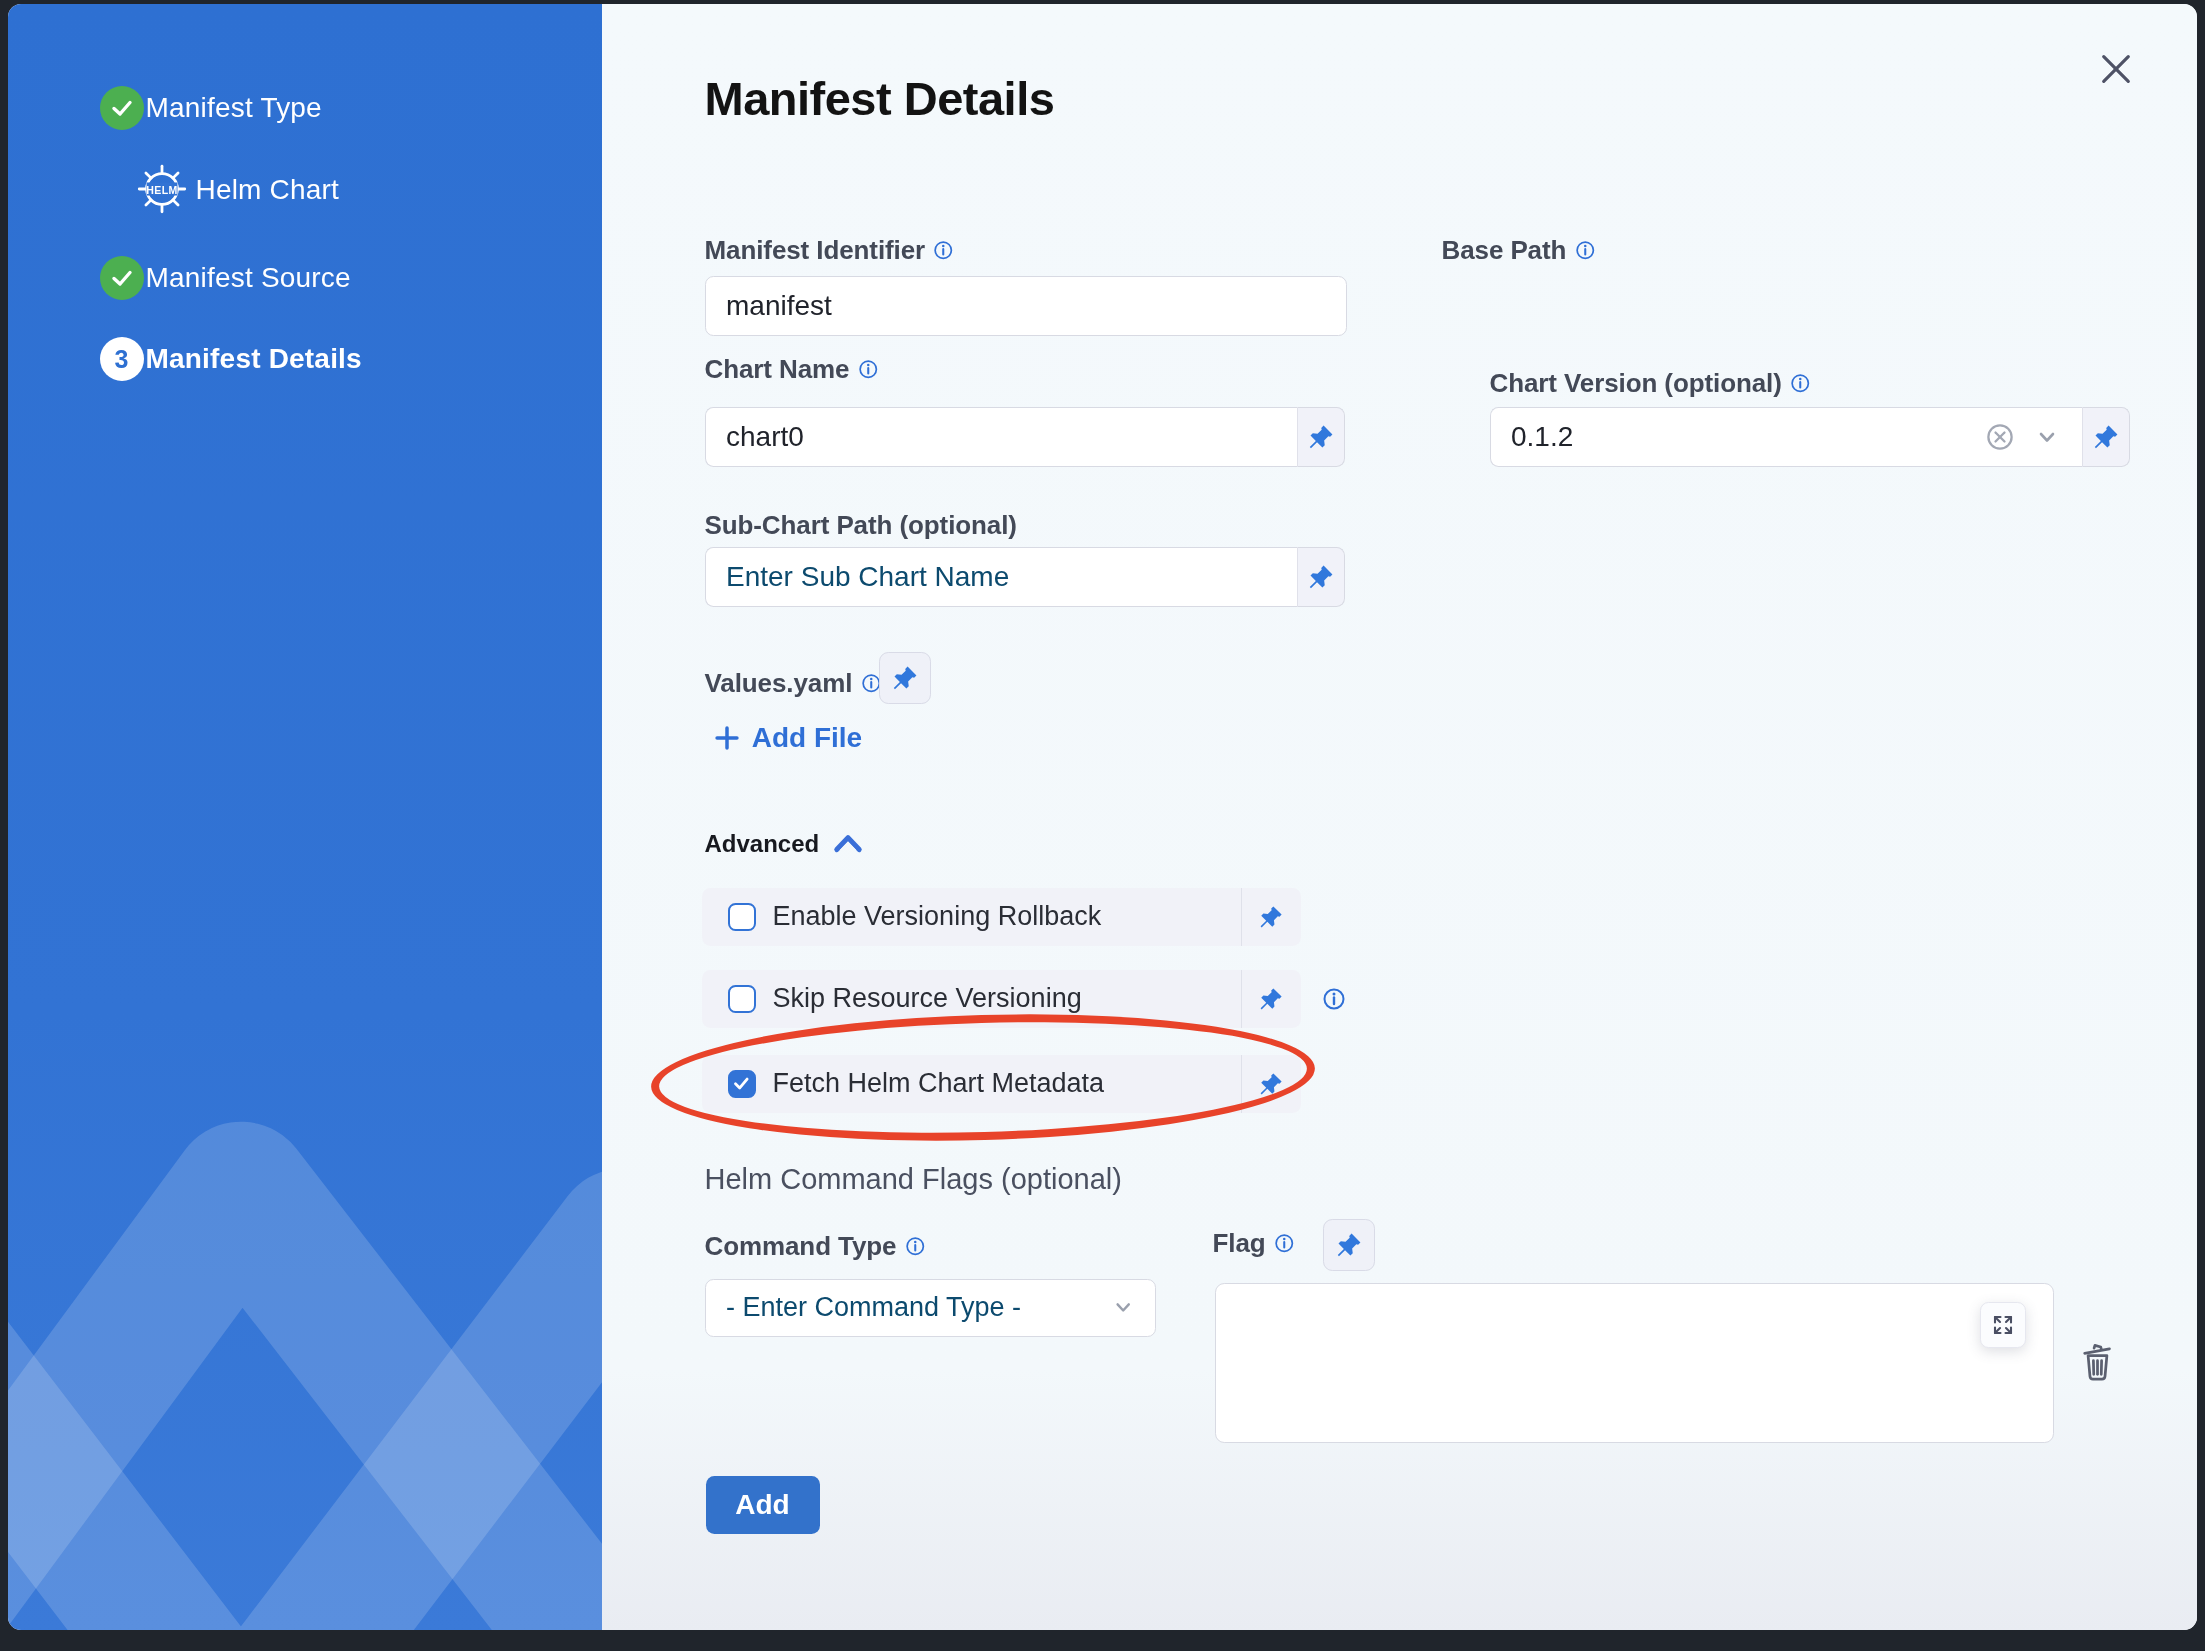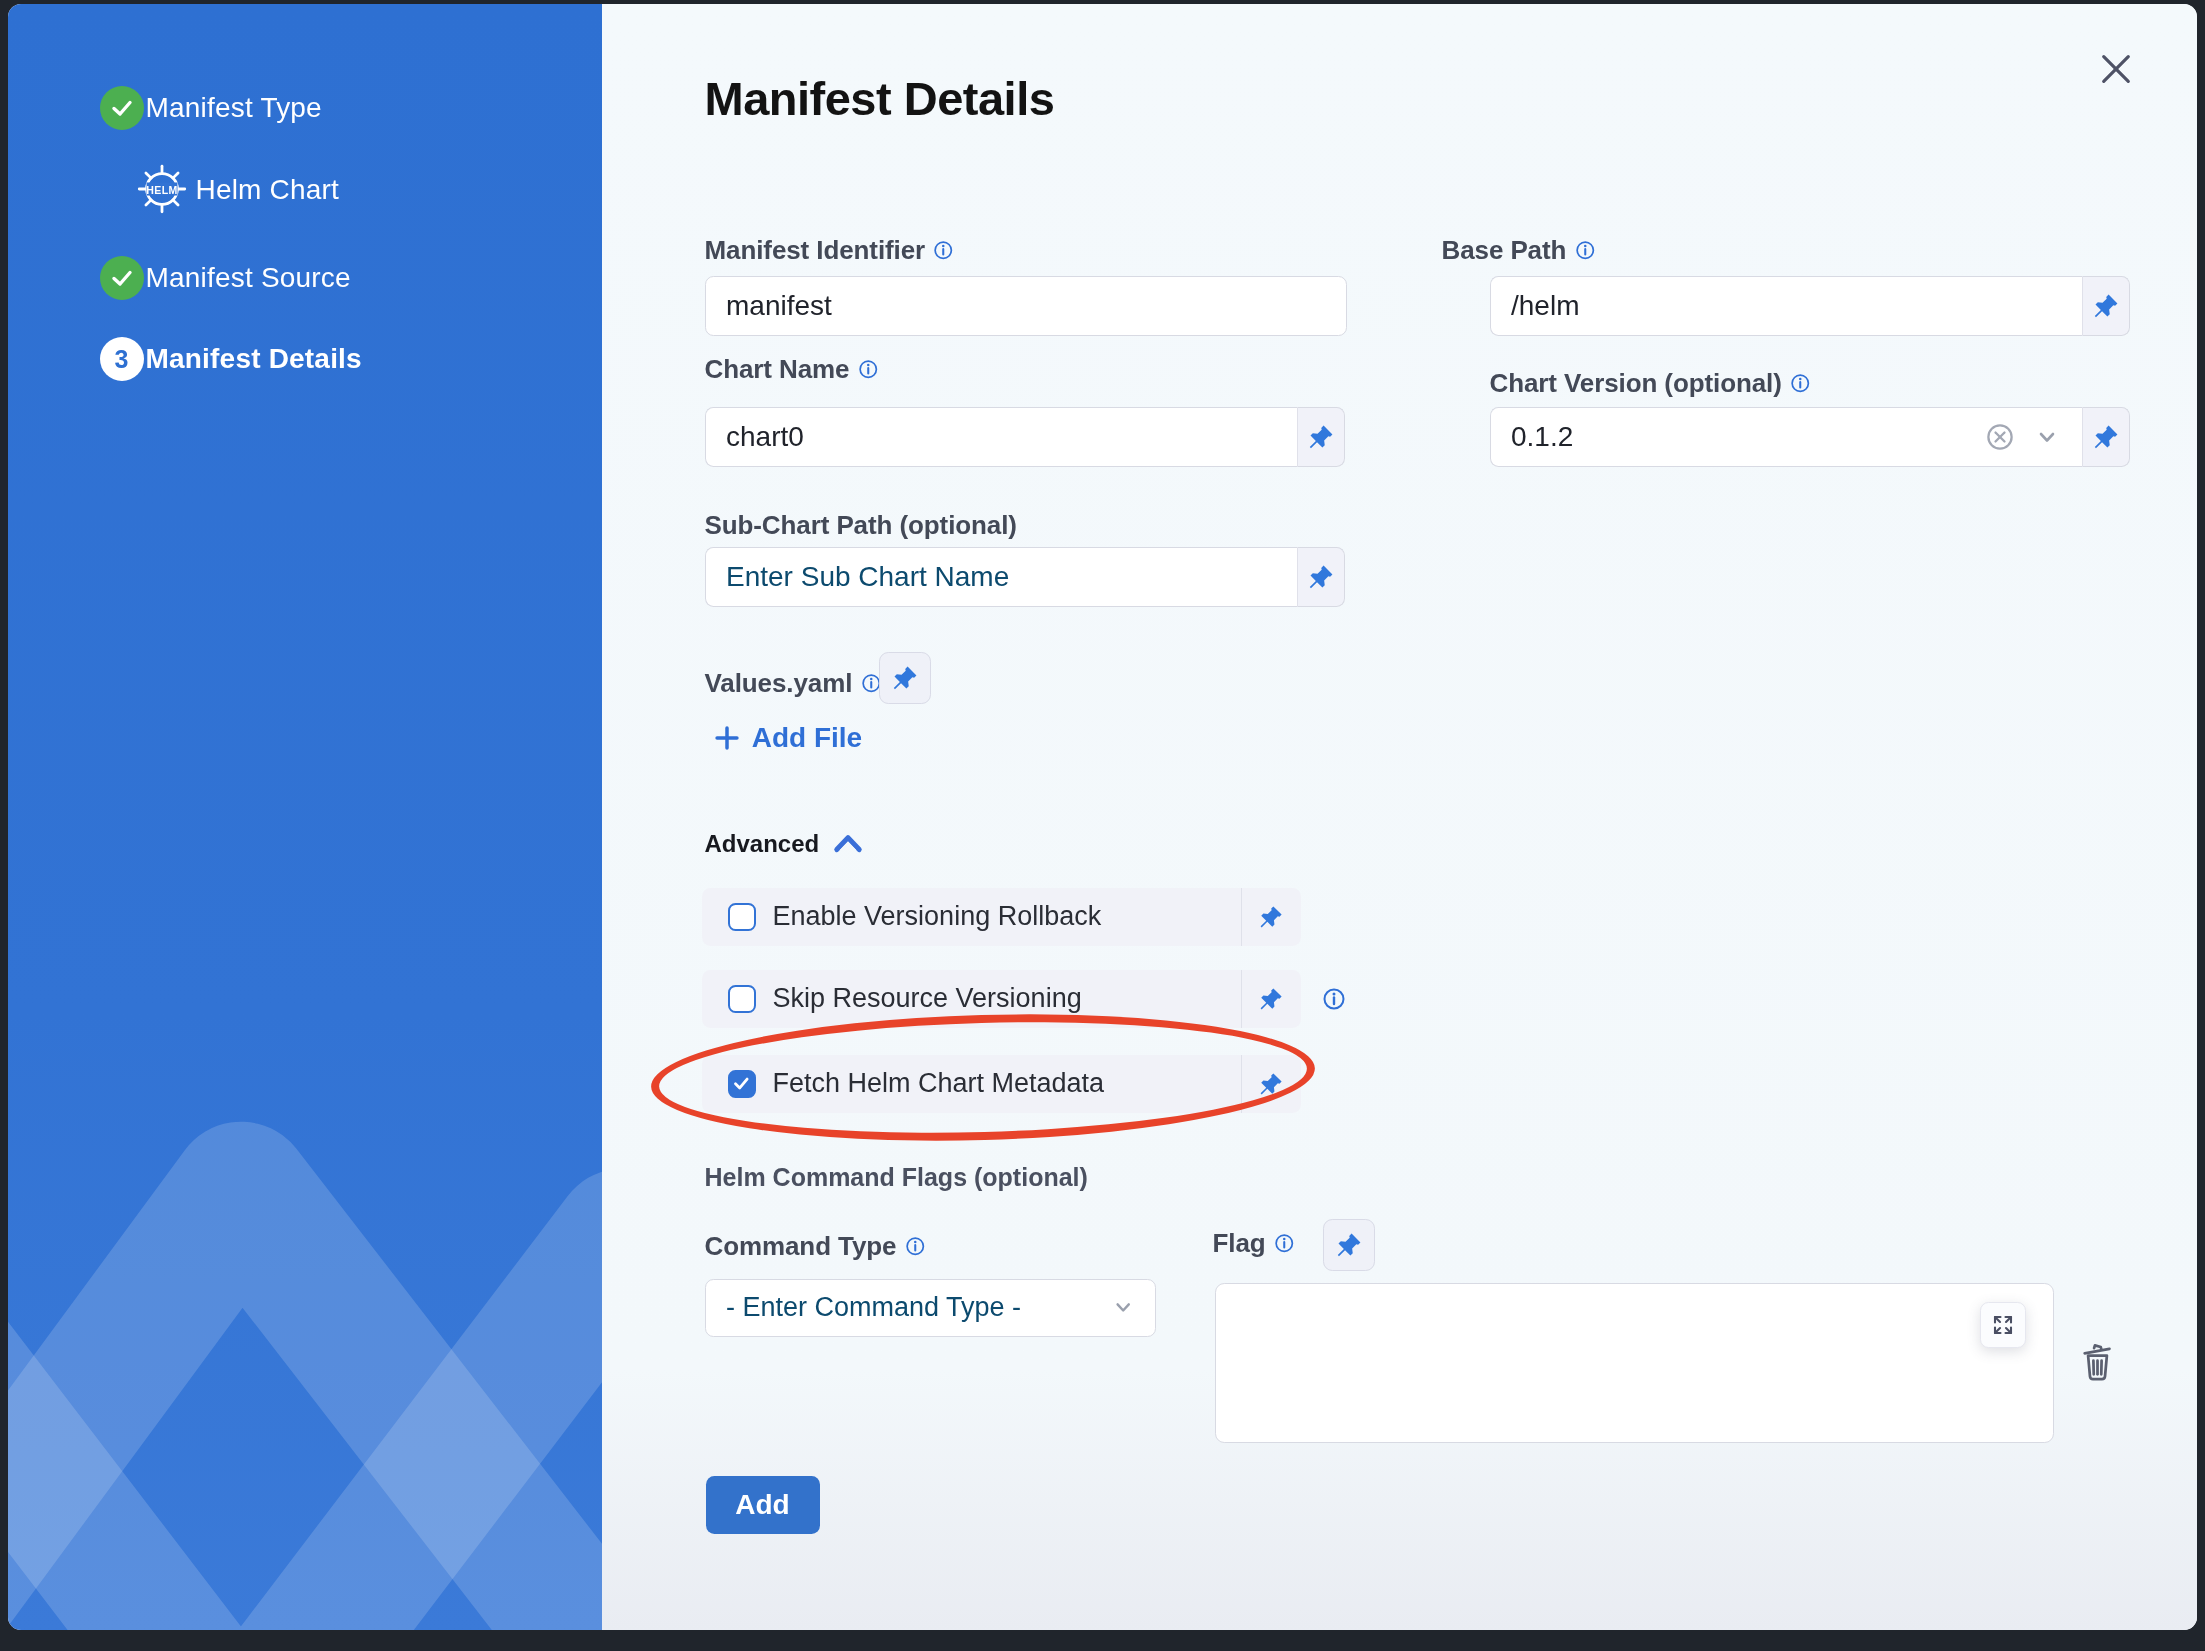--- a/index.html
+++ b/index.html
@@ -94,21 +94,21 @@
     margin-left:auto; width:60px; height:100%; border-left:0.9px solid #dfe1ea;
     display:flex; align-items:center; justify-content:center;
   }
 
   .red-ellipse {
     position:absolute; left:49px; top:1011px; width:664px; height:125px;
     border:8.4px solid #e8432a; border-radius:50%;
     transform:rotate(-1.6deg); pointer-events:none;
   }
 
-  .section-label { font-size:25px; font-weight:700; color:#4a5060; }
+  .section-label { font-size:29px; font-weight:400; color:#4a5060; }
 
   .select {
     background:#ffffff; border:0.9px solid #d8dae3; border-radius:8.4px; height:58px;
     display:flex; align-items:center; padding:0 20.5px; font-size:27px;
   }
   .select .chev { margin-left:auto; }
 
   .textarea {
     background:#ffffff; border:0.9px solid #d8dae3; border-radius:9.3px;
   }
@@ -210,30 +210,20 @@
         <svg class="info-ico" viewBox="0 0 24 24">
             <circle cx="12" cy="12" r="9.5" fill="none" stroke="#2f6fd6" stroke-width="2"></circle>
             <line x1="12" y1="10.5" x2="12" y2="17" stroke="#2f6fd6" stroke-width="2.4" stroke-linecap="round"></line>
             <circle cx="12" cy="7" r="1.5" fill="#2f6fd6"></circle>
           </svg>
       </div>
 
       <div class="abs tb" style="left:103px; top:272px; width:642px;">
         <span>manifest</span>
       </div>
-      <div class="abs group" style="left:888px; top:272px; width:640px;">
-        <div class="tb">
-            <span>/helm</span>
-          </div>
-        <div class="pin-seg">
-          <svg width="28" height="28" viewBox="0 0 24 24">
-              <path d="M14.2 2.2 L21.8 9.8 L19.8 11.8 L18.3 11.4 L14.7 15 L15.2 19 L13.2 21 L8.6 16.4 L3.4 21.6 L2.4 20.6 L7.6 15.4 L3 10.8 L5 8.8 L9 9.3 L12.6 5.7 L12.2 4.2 Z" fill="#3178dc"></path>
-            </svg>
-        </div>
-      </div>
 
       <div class="abs field-label" style="left:103px; top:350px;">
         <span>Chart Name</span>
         <svg class="info-ico" viewBox="0 0 24 24">
             <circle cx="12" cy="12" r="9.5" fill="none" stroke="#2f6fd6" stroke-width="2"></circle>
             <line x1="12" y1="10.5" x2="12" y2="17" stroke="#2f6fd6" stroke-width="2.4" stroke-linecap="round"></line>
             <circle cx="12" cy="7" r="1.5" fill="#2f6fd6"></circle>
           </svg>
       </div>
       <div class="abs field-label" style="left:888px; top:364px;">

